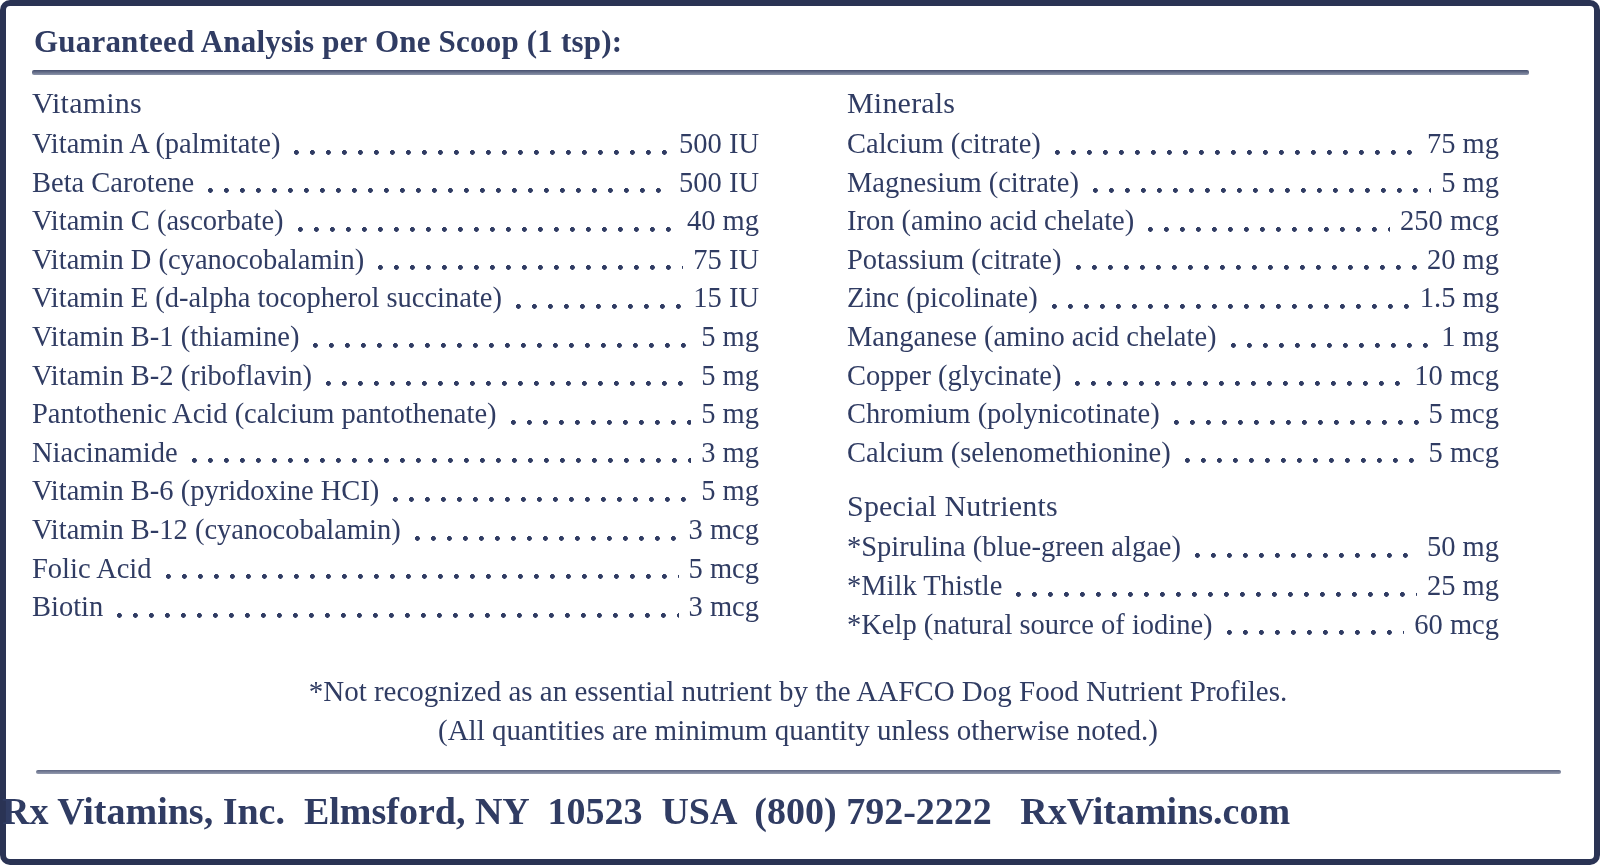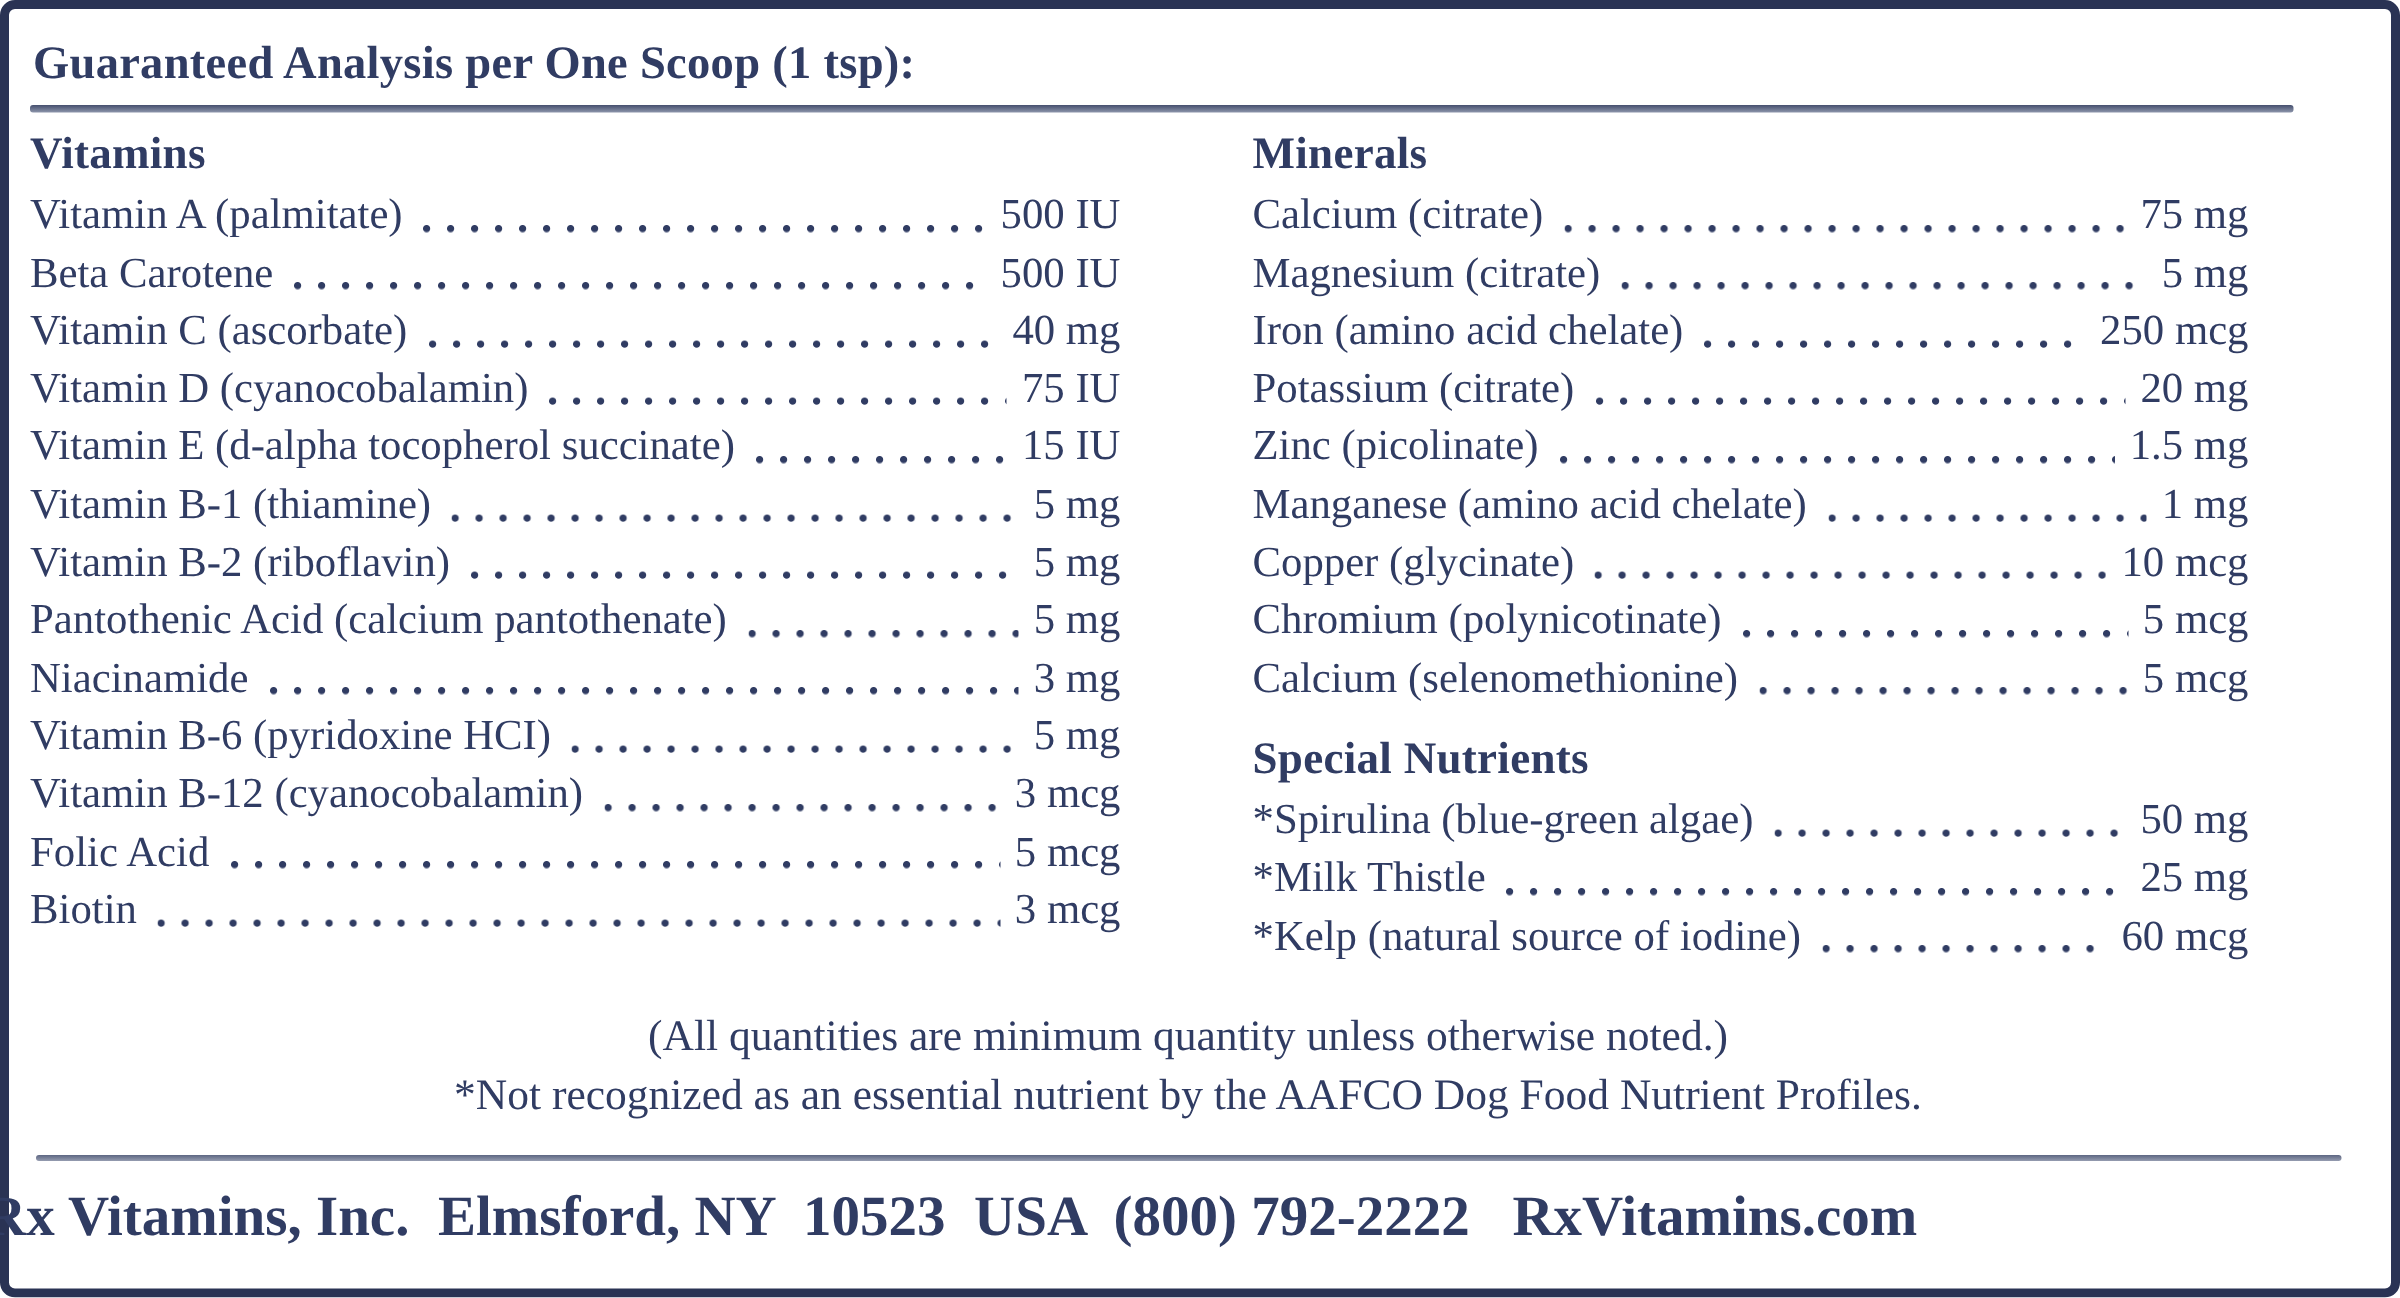--- a/index.html
+++ b/index.html
@@ -16,38 +16,38 @@
     background: var(--background);
     font-family: "Liberation Serif", "DejaVu Serif", serif;
     color: var(--text);
     position: relative;
     overflow: hidden;
   }
   .frame {
     position: absolute; inset: 0;
     border: 6px solid var(--border);
     border-radius: 10px;
-    padding: 18px 95px 0 14px;
+    padding: 18px 95px 0 26px;
   }
   h1.title {
     font-size: 31px; font-weight: bold;
     margin: 0 0 10px 2px;
     letter-spacing: 0.2px;
   }
   .rule-top {
     height: 5px;
     background: linear-gradient(#454f6e, #8d95ab);
     margin: 0 -30px 6px 0;
     border-radius: 2px;
   }
   .columns { display: flex; gap: 44px; }
   .col-left { width: 727px; flex: 0 0 auto; }
   .col-right { flex: 1 1 auto; margin-left: 44px; }
   h2.section-heading {
-    font-size: 30px; font-weight: bold;
+    font-size: 30px; font-weight: normal;
     margin: 0; line-height: 44px;
     letter-spacing: 0.2px;
   }
   h2.special { margin-top: 12px; }
   .row {
     display: flex;
     height: 38.6px;
     font-size: 28.5px;
     white-space: nowrap;
   }
@@ -257,21 +257,21 @@
             <span class="nname">*Kelp (natural source of iodine)</span>
             <span class="leader"></span>
             <span class="nval">60 mcg</span>
           </div>
         </div>
     </div>
 
   </div>
 
   <div class="notes">
+    <p>*Not recognized as an essential nutrient by the AAFCO Dog Food Nutrient Profiles.</p>
     <p>(All quantities are minimum quantity unless otherwise noted.)</p>
-    <p>*Not recognized as an essential nutrient by the AAFCO Dog Food Nutrient Profiles.</p>
   </div>
 
   <div class="rule-bottom"></div>
 
   <div class="footer-line">Rx Vitamins, Inc.  Elmsford, NY  10523  USA  (800) 792-2222   RxVitamins.com</div>
 
 </div>
 
 </body></html>

